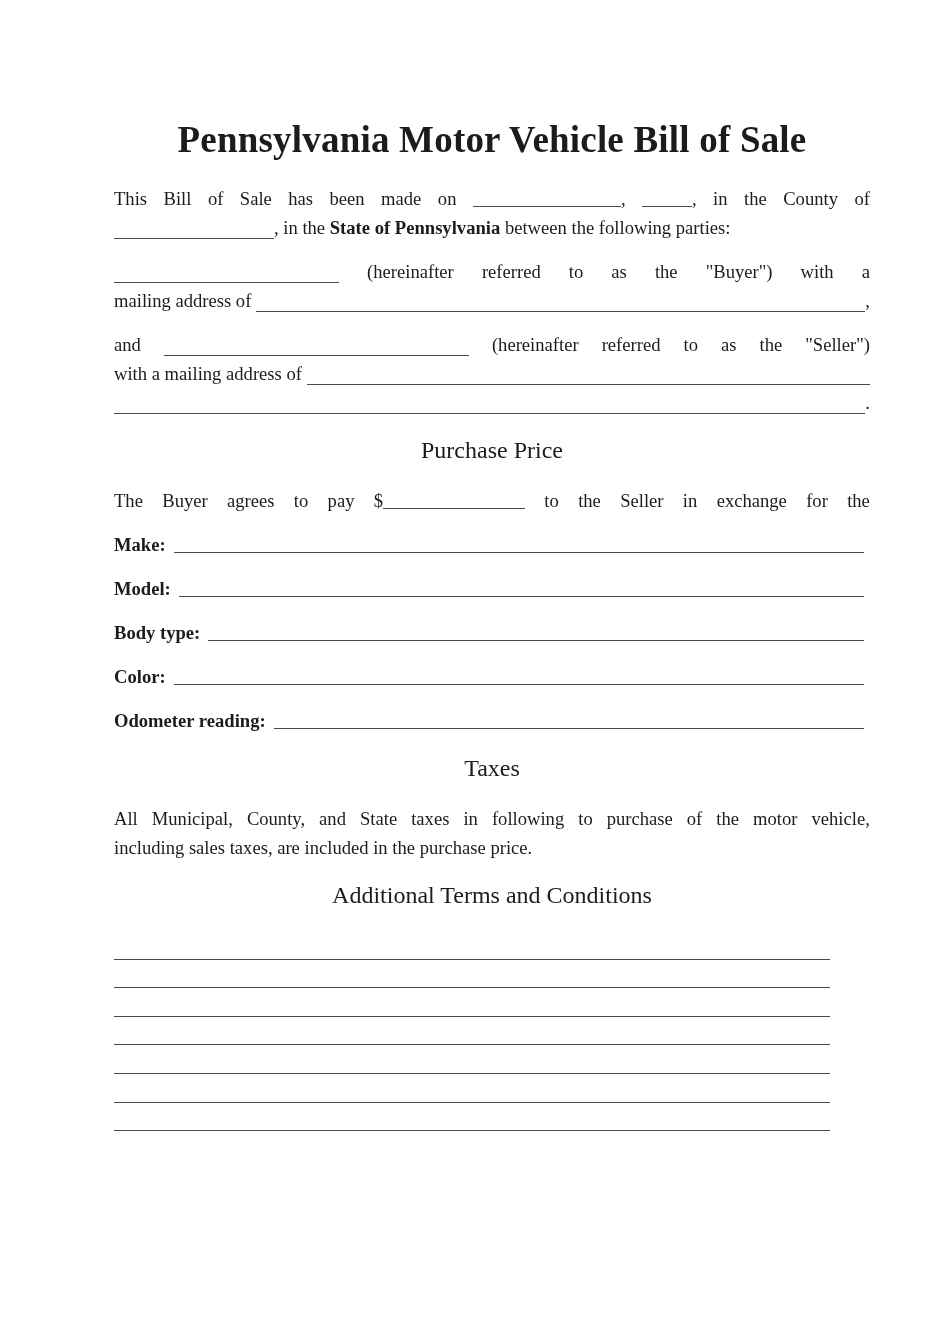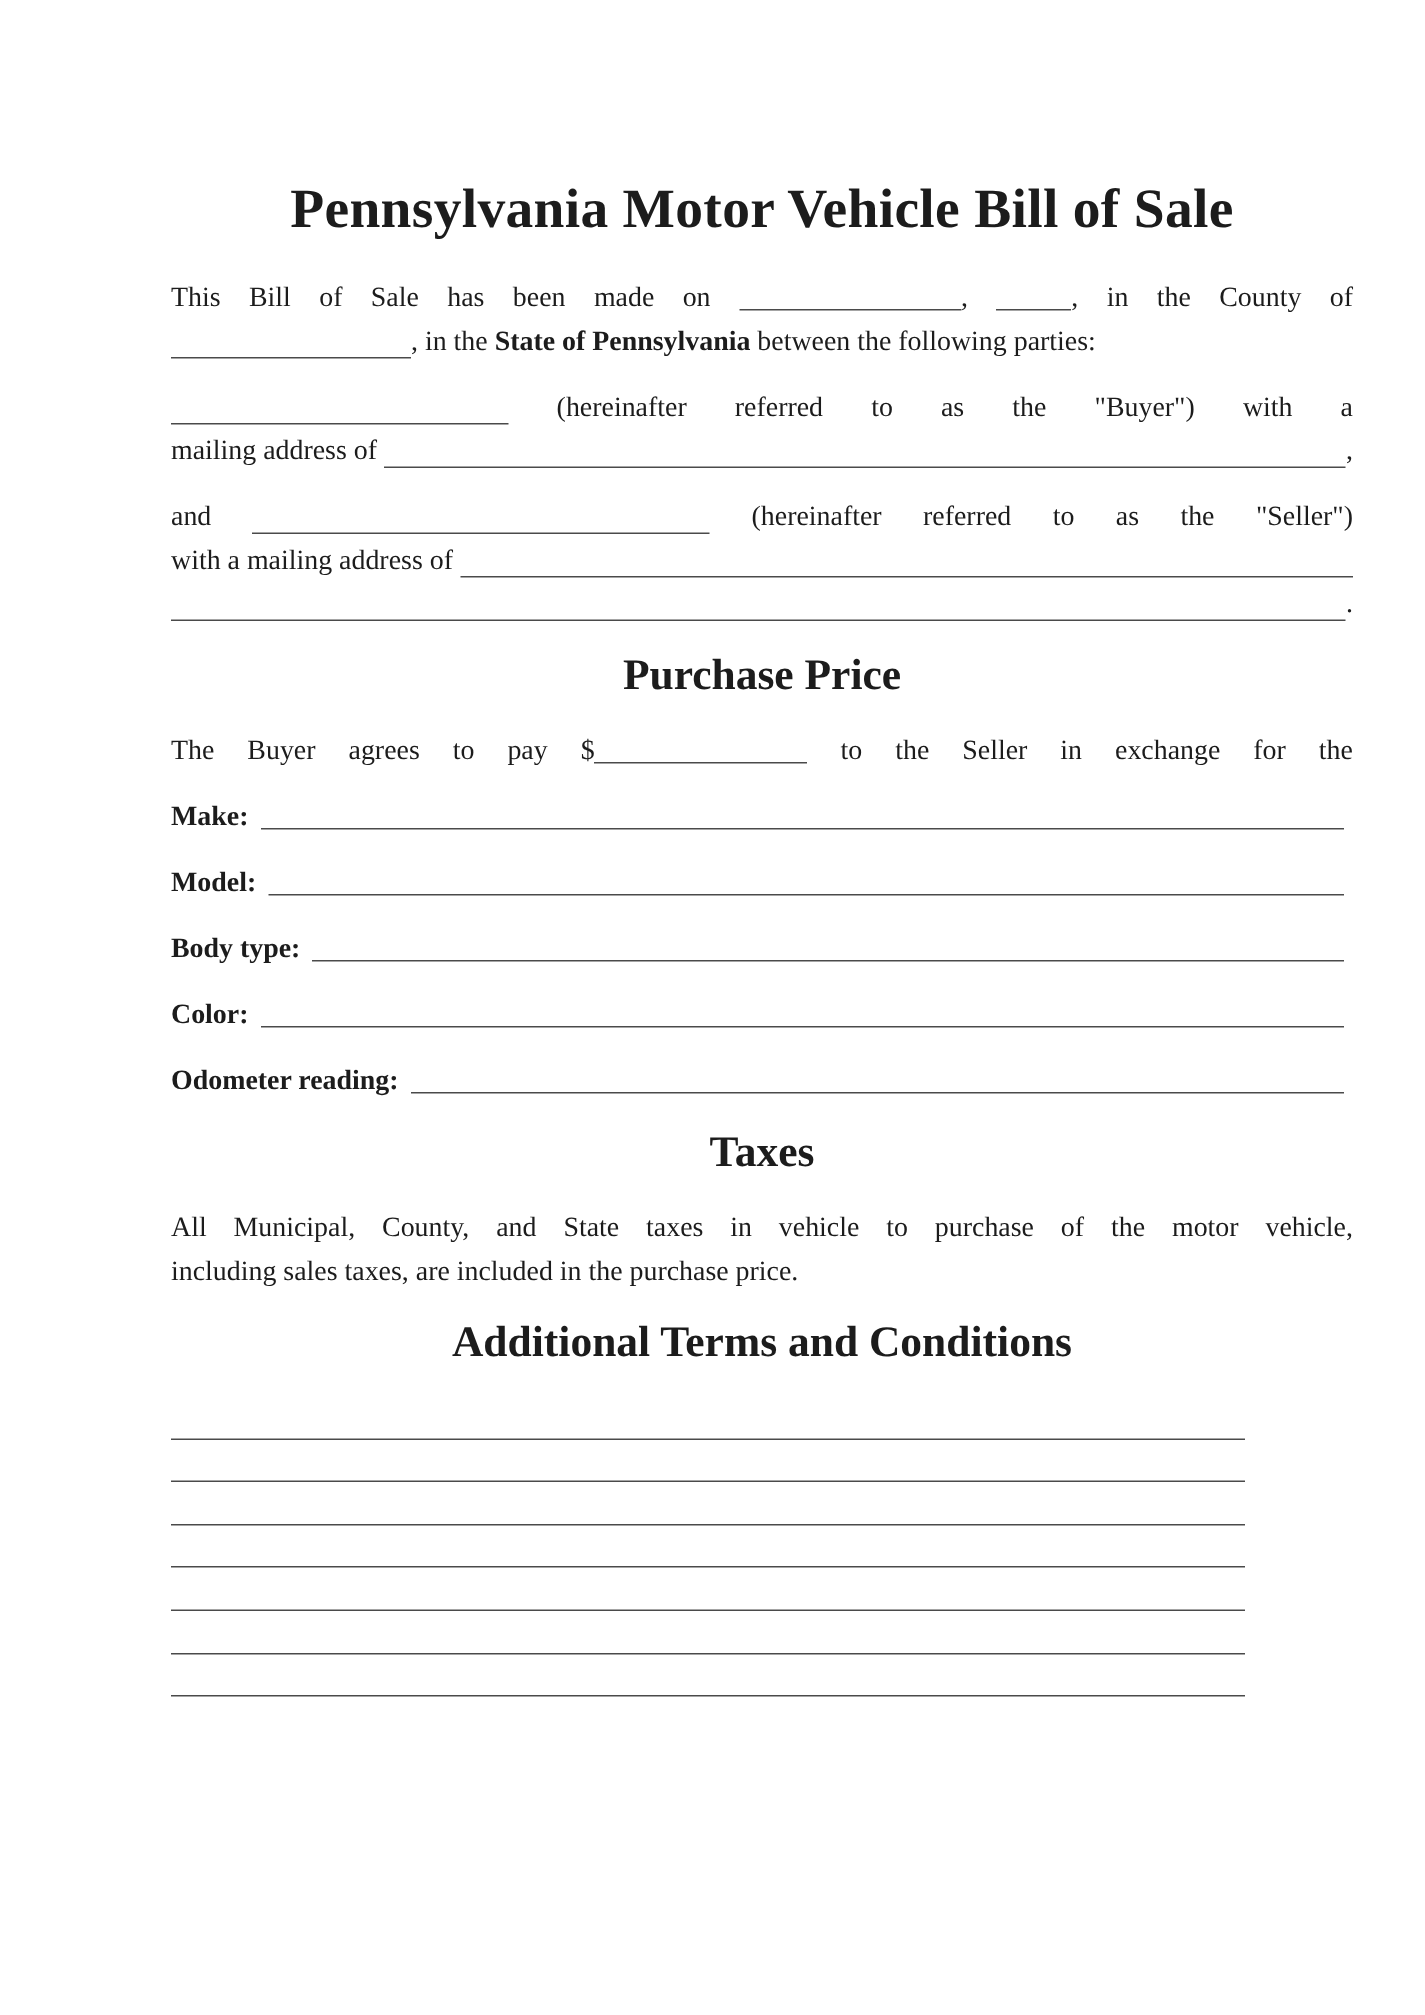--- a/index.html
+++ b/index.html
@@ -3,40 +3,40 @@
 <meta charset="utf-8">
 <style>
   * { box-sizing: border-box; margin: 0; padding: 0; }
   html, body { background: #e8e8e8; }
   .page {
     position: relative;
     width: 950px;
     height: 1343px;
     margin: 0 auto;
     background: #ffffff;
-    padding: 118px 48px 0 114px;
+    padding: 118px 80px 0 114px;
     font-family: "Liberation Serif", serif;
     font-size: 18.6px;
     line-height: 29px;
     color: #1c1c1c;
     overflow: hidden;
   }
   h1.doc-title {
     font-size: 37px;
     line-height: 44px;
     font-weight: bold;
     text-align: center;
     margin: 0 0 22px 0;
     letter-spacing: 0.2px;
     white-space: nowrap;
   }
   h2.section-heading {
-    font-size: 29px;
+    font-size: 24px;
     line-height: 36px;
-    font-weight: bold;
+    font-weight: normal;
     text-align: center;
     margin: 12px 0 18px 0;
   }
   .para { margin: 0 0 15px 0; }
   .line { display: flex; align-items: center; }
   .line.just { justify-content: space-between; }
   .w, .t { white-space: pre; }
   .t.b { font-weight: bold; }
   .bwrap { display: flex; align-items: flex-start; }
   .blank {
@@ -173,21 +173,21 @@
       <h2 class="section-heading">Taxes</h2>
       <div class="para">
         <div class="line just">
           <span class="w">All</span>
           <span class="w">Municipal,</span>
           <span class="w">County,</span>
           <span class="w">and</span>
           <span class="w">State</span>
           <span class="w">taxes</span>
           <span class="w">in</span>
-          <span class="w">vehicle</span>
+          <span class="w">following</span>
           <span class="w">to</span>
           <span class="w">purchase</span>
           <span class="w">of</span>
           <span class="w">the</span>
           <span class="w">motor</span>
           <span class="w">vehicle,</span>
         </div>
         <div class="line">
           <span class="t">including sales taxes, are included in the purchase price.</span>
         </div>

